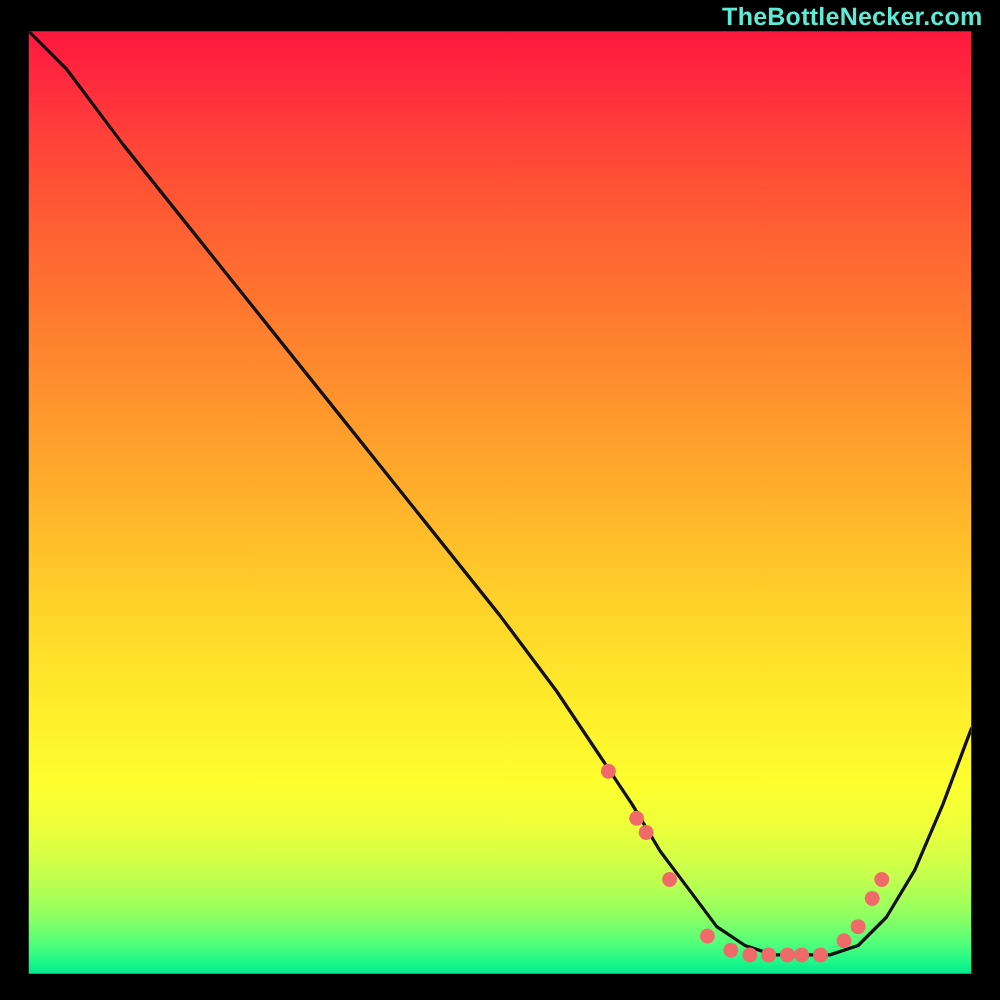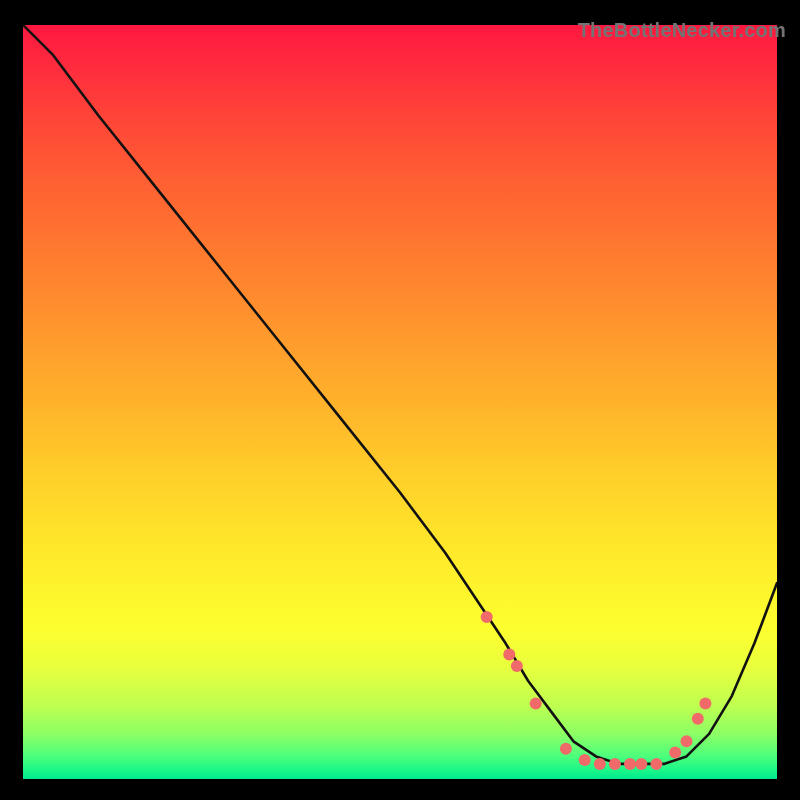--- a/index.html
+++ b/index.html
@@ -12,23 +12,23 @@
     font-family: Arial, Helvetica, sans-serif;
   }
   .frame {
     position: relative;
     width: 800px;
     height: 800px;
     background: #000;
   }
   .watermark {
     position: absolute;
-    top: 19px;
+    top: 3px;
     right: 14px;
-    color: #737373;
+    color: #5eead4;
     font-size: 20px;
     font-weight: 600;
     letter-spacing: 0.2px;
     z-index: 10;
   }
   .plot-area {
     position: absolute;
     left: 23px;
     top: 25px;
     width: 754px;

